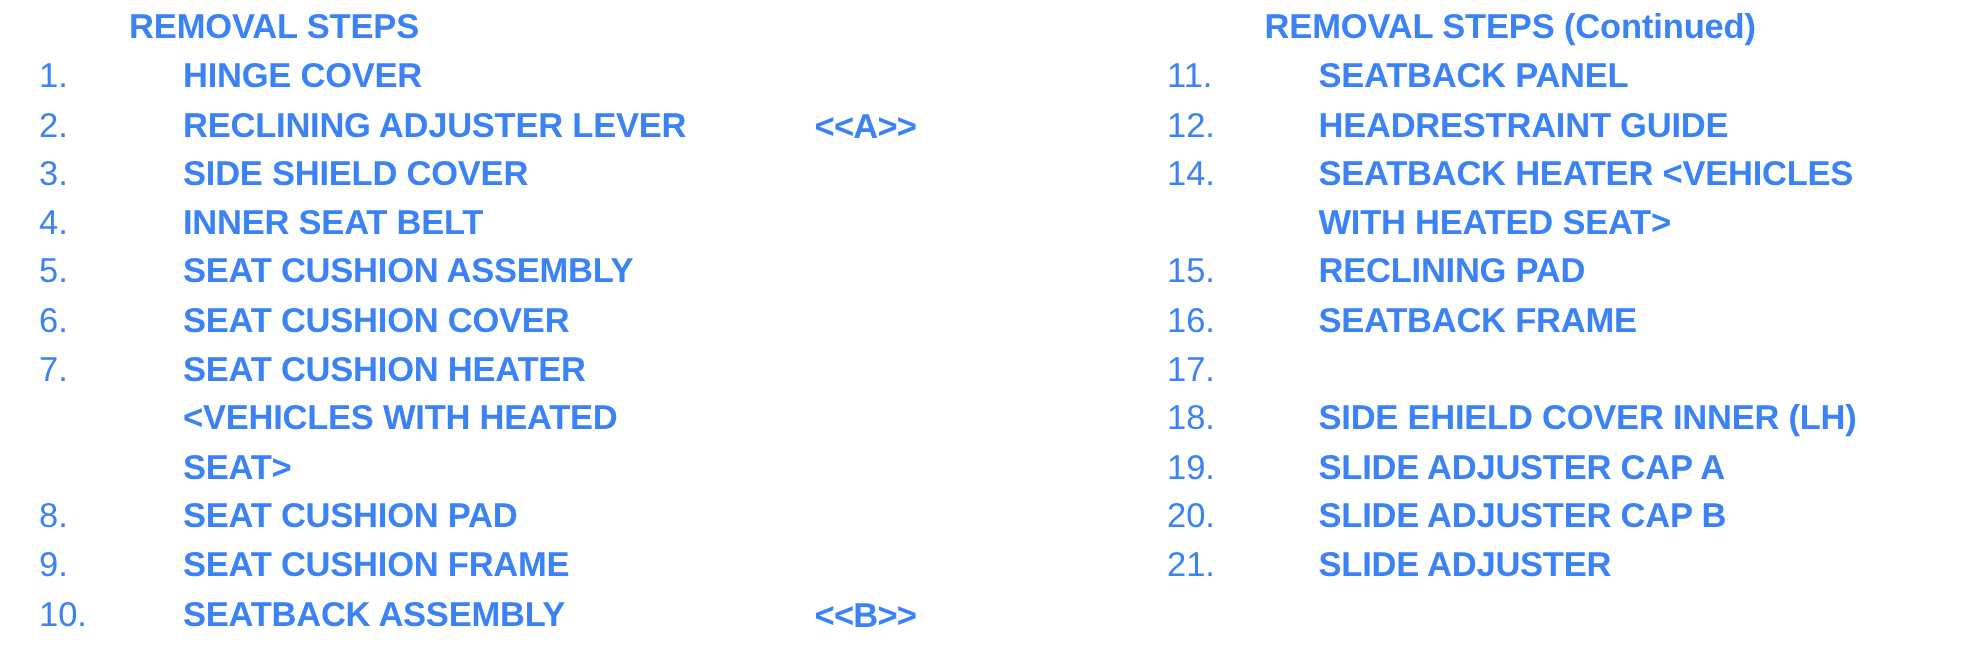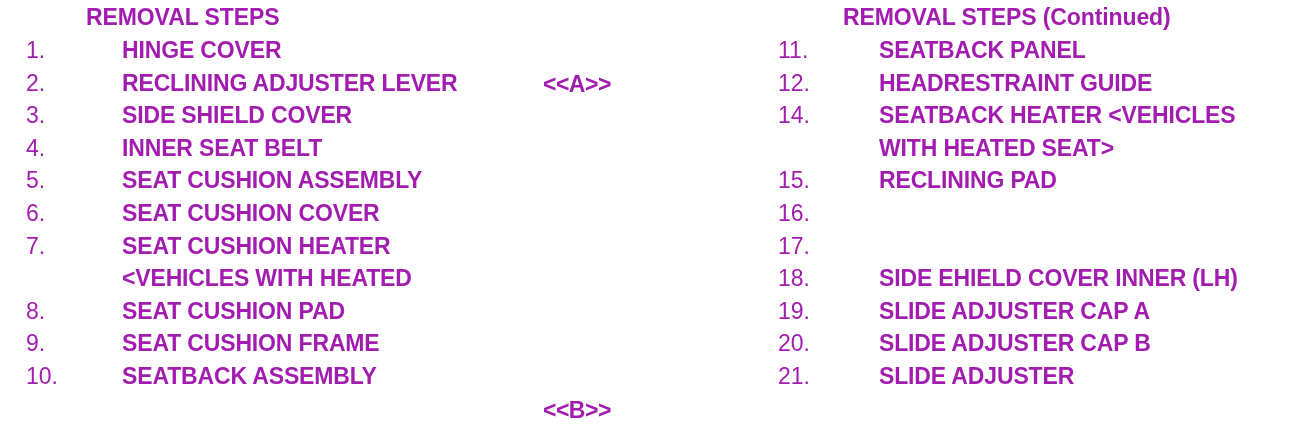--- a/index.html
+++ b/index.html
@@ -84,21 +84,21 @@
     letter-spacing: -0.5px;
     white-space: nowrap;
     line-height: 32.6px;
   }
   .marker.marker-a { left: 543px; top: 68px; }
   .marker.marker-b { left: 543px; top: 394px; }
 </style>
 </head>
 <body style="background: rgb(255, 255, 255);">
 
-<div id="page" style="background: rgb(255, 255, 255); color: #a21caf; border-radius: 26px;">
+<div id="page" style="background: rgb(255, 255, 255); color: #3b82f6; border-radius: 26px;">
 
   <div class="column left">
     <div class="col-heading left-head">REMOVAL STEPS</div>
     <ol class="steps" id="left-steps">
         <li class="step-row">
           <span class="step-num">1.</span>
           <span class="step-label">HINGE COVER</span>
         </li>
         <li class="step-row">
           <span class="step-num">2.</span>
@@ -121,20 +121,24 @@
           <span class="step-label">SEAT CUSHION COVER</span>
         </li>
         <li class="step-row">
           <span class="step-num">7.</span>
           <span class="step-label">SEAT CUSHION HEATER</span>
         </li>
         <li class="step-row cont">
           <span class="step-num"></span>
           <span class="step-label">&lt;VEHICLES WITH HEATED</span>
         </li>
+        <li class="step-row cont">
+          <span class="step-num"></span>
+          <span class="step-label">SEAT&gt;</span>
+        </li>
         <li class="step-row">
           <span class="step-num">8.</span>
           <span class="step-label">SEAT CUSHION PAD</span>
         </li>
         <li class="step-row">
           <span class="step-num">9.</span>
           <span class="step-label">SEAT CUSHION FRAME</span>
         </li>
         <li class="step-row">
           <span class="step-num">10.</span>
@@ -164,20 +168,21 @@
         <li class="step-row cont">
           <span class="step-num"></span>
           <span class="step-label">WITH HEATED SEAT&gt;</span>
         </li>
         <li class="step-row">
           <span class="step-num">15.</span>
           <span class="step-label">RECLINING PAD</span>
         </li>
         <li class="step-row">
           <span class="step-num">16.</span>
+          <span class="step-label">SEATBACK FRAME</span>
         </li>
         <li class="step-row">
           <span class="step-num">17.</span>
         </li>
         <li class="step-row">
           <span class="step-num">18.</span>
           <span class="step-label">SIDE EHIELD COVER INNER (LH)</span>
         </li>
         <li class="step-row">
           <span class="step-num">19.</span>

